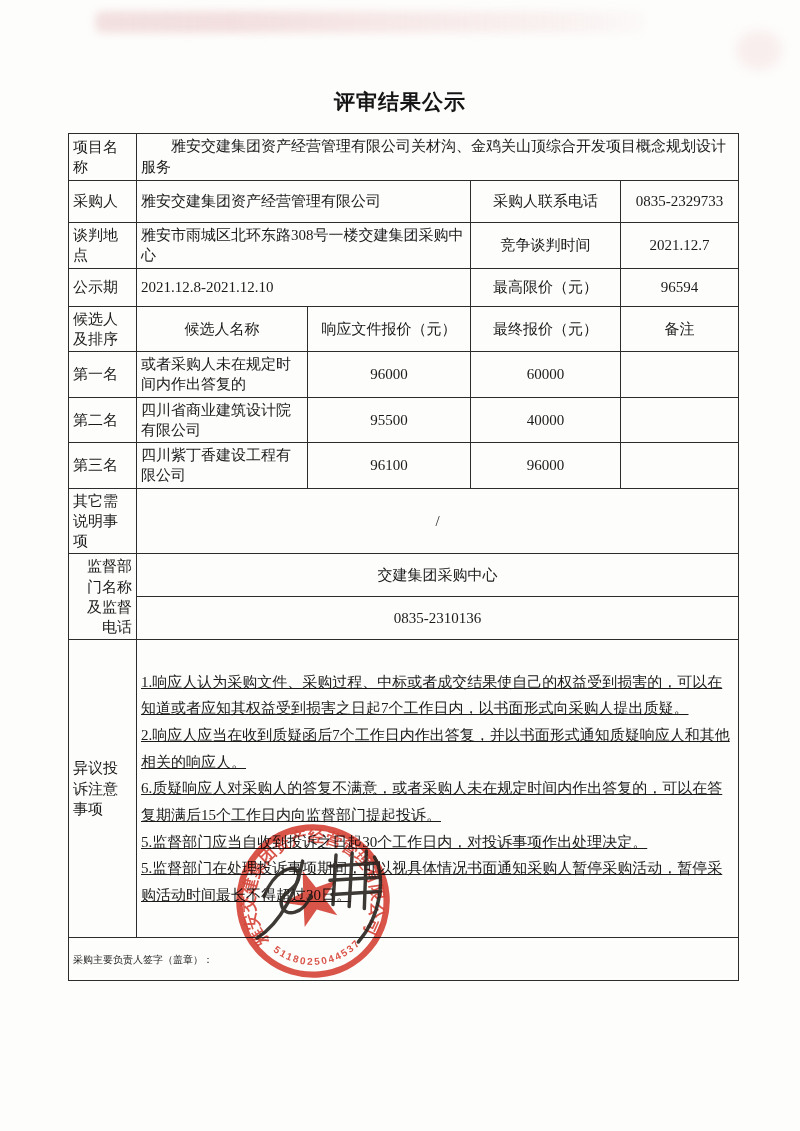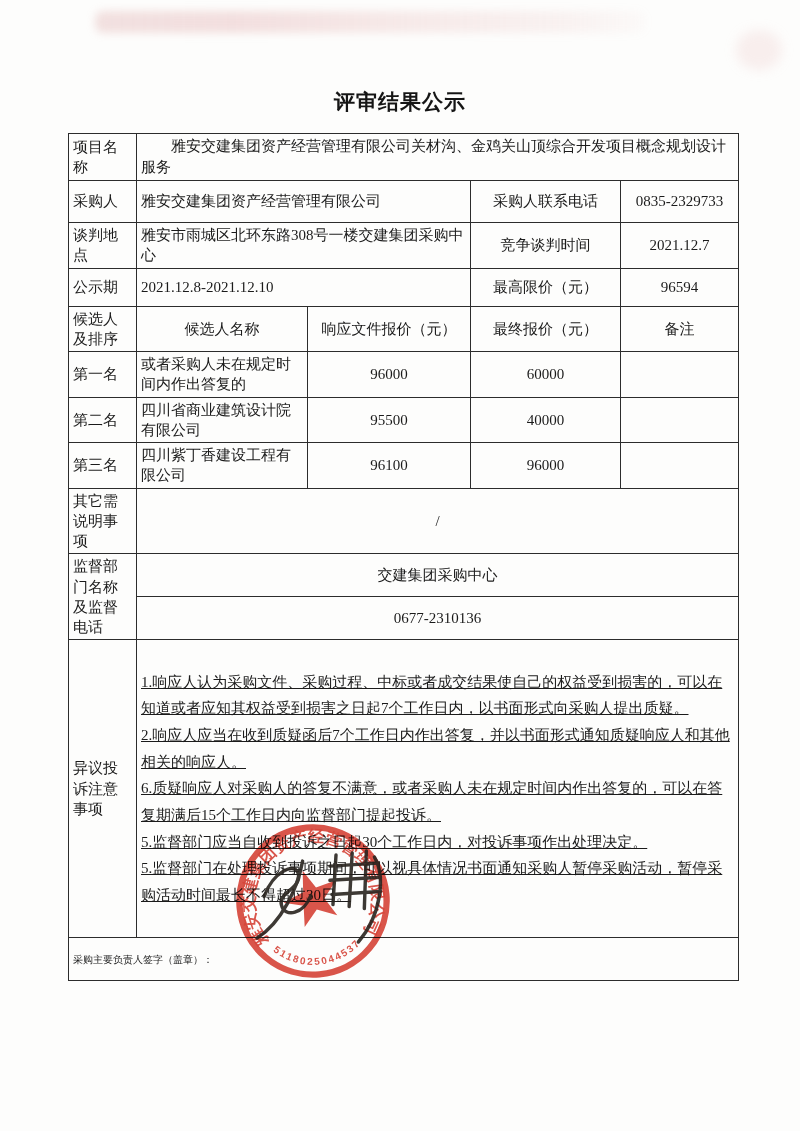--- a/index.html
+++ b/index.html
@@ -40,21 +40,21 @@
   }
   table.doc td {
     border:1px solid #2c2c2c;
     vertical-align:middle;
     padding:2px 4px;
     line-height:1.35;
     word-break:break-all;
     overflow:hidden;
   }
   .lbl { padding-left:3px; padding-right:2px; }
-  .lbl-ctr { text-align:left; padding-left:2px; padding-right:2px; }
+  .lbl-ctr { text-align:right; padding-left:2px; padding-right:2px; }
   .ctr { text-align:center; }
   .val { padding-left:6px; }
   .first-indent { text-indent:2em;margin-top:12px; }
   .notes { padding:6px 8px 6px 6px;text-decoration:underline; }
   .notes .note-line { line-height:1.78; }
   .sig-cell { padding-left:4px; font-size:10px; }
 
   
   .stamp {
     position:absolute; left:233px; top:820px; width:160px; height:162px;
@@ -139,21 +139,21 @@
       </tr>
       <tr style="height:41px">
         <td class="lbl">其它需说明事项</td>
         <td colspan="4" class="ctr">/</td>
       </tr>
       <tr style="height:37px">
         <td rowspan="2" class="lbl-ctr">监督部门名称及监督电话</td>
         <td colspan="4" class="ctr">交建集团采购中心</td>
       </tr>
       <tr style="height:37px">
-        <td colspan="4" class="ctr">0677-2310136</td>
+        <td colspan="4" class="ctr">0835-2310136</td>
       </tr>
       <tr style="height:298px">
         <td class="lbl">异议投诉注意事项</td>
         <td colspan="4" class="notes">
           <div class="note-line">1.响应人认为采购文件、采购过程、中标或者成交结果使自己的权益受到损害的，可以在知道或者应知其权益受到损害之日起7个工作日内，以书面形式向采购人提出质疑。</div>
           <div class="note-line">2.响应人应当在收到质疑函后7个工作日内作出答复，并以书面形式通知质疑响应人和其他相关的响应人。</div>
           <div class="note-line">6.质疑响应人对采购人的答复不满意，或者采购人未在规定时间内作出答复的，可以在答复期满后15个工作日内向监督部门提起投诉。</div>
           <div class="note-line">5.监督部门应当自收到投诉之日起30个工作日内，对投诉事项作出处理决定。</div>
           <div class="note-line">5.监督部门在处理投诉事项期间，可以视具体情况书面通知采购人暂停采购活动，暂停采购活动时间最长不得超过30日。</div>
         </td>

